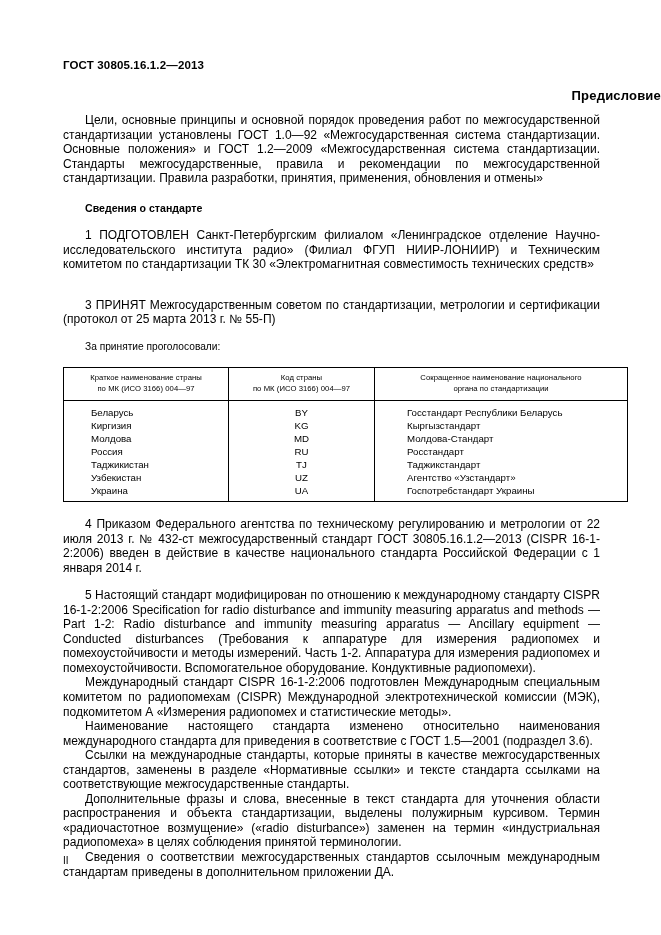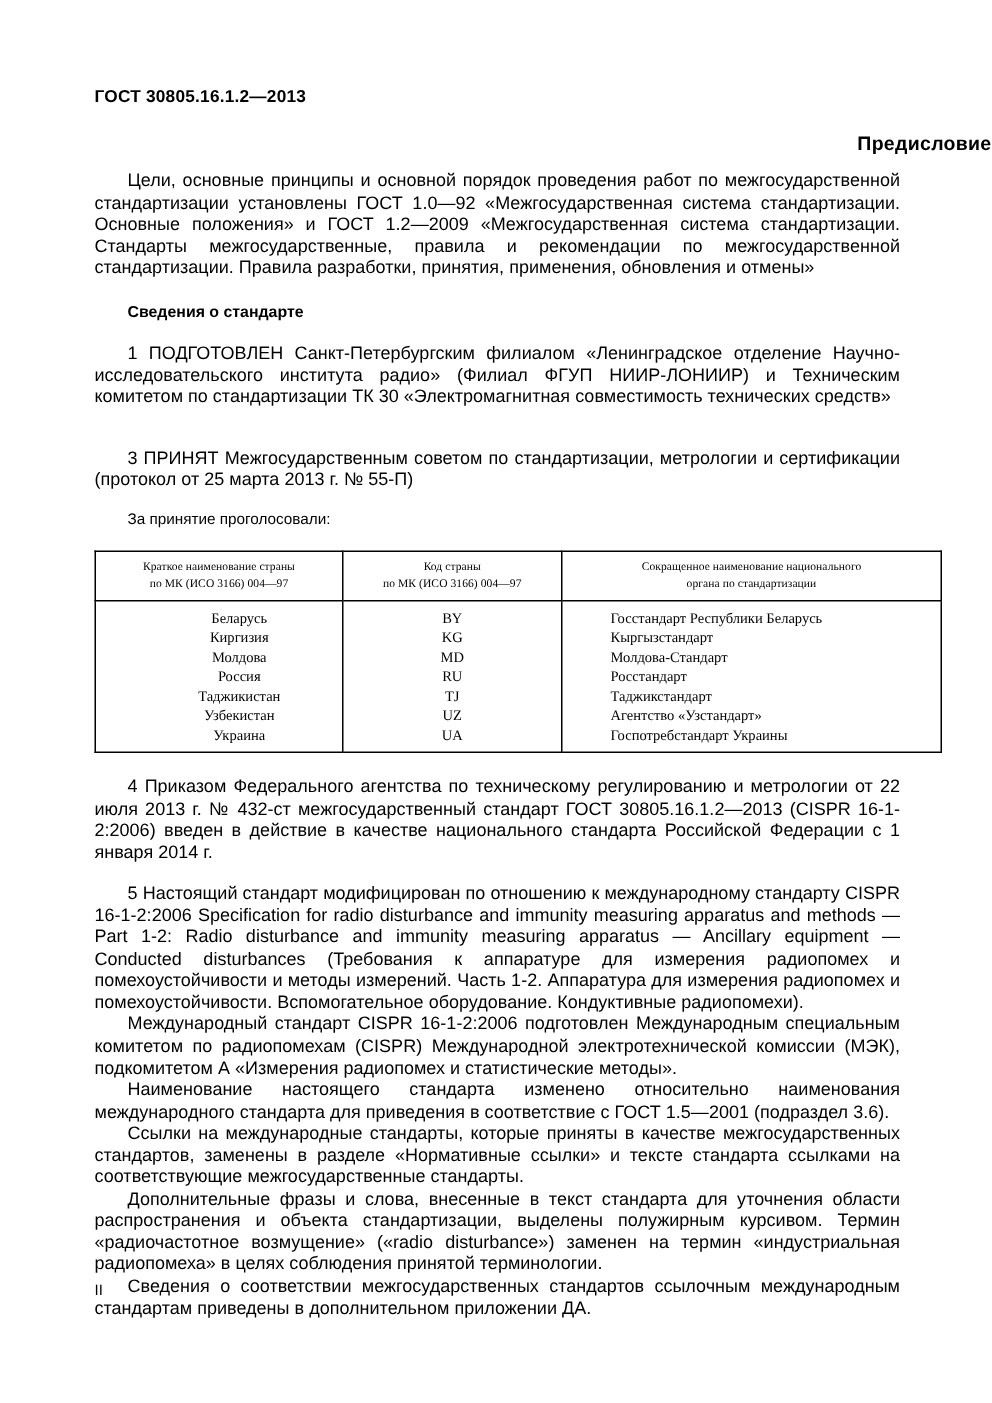--- a/index.html
+++ b/index.html
@@ -74,42 +74,41 @@
     font-size: 10.2px;
     text-indent: 22px;
     line-height: 14.5px;
   }
   
   table.countries {
     border-collapse: collapse;
     width: 537px;
     table-layout: fixed;
     margin: 0;
-    font-family: Liberation Serif, serif;
   }
   table.countries th,
   table.countries td {
     border: 1px solid #000000;
     padding: 0;
     vertical-align: top;
   }
   table.countries thead th {
     font-size: 7.7px;
     font-weight: normal;
     text-align: center;
     line-height: 10.6px;
     padding: 5px 4px 5px 4px;
     letter-spacing: 0.05px;
   }
   table.countries tbody td {
     font-size: 9.7px;
     line-height: 13.05px;
     padding: 0;
   }
-  td.col-name   { width: 156px; text-align: center; }
+  td.col-name   { width: 156px; }
   td.col-code   { width: 137px; }
   td.col-body   { width: 244px; }
   th.col-name   { width: 156px; }
   th.col-code   { width: 137px; }
   th.col-body   { width: 244px; }
   .cellpad-name { padding: 5px 0 4px 27px; }
   .cellpad-code { padding: 5px 0 4px 0; text-align: center; }
   .cellpad-body { padding: 5px 0 4px 32px; }
   .cellpad-name div,
   .cellpad-code div,

